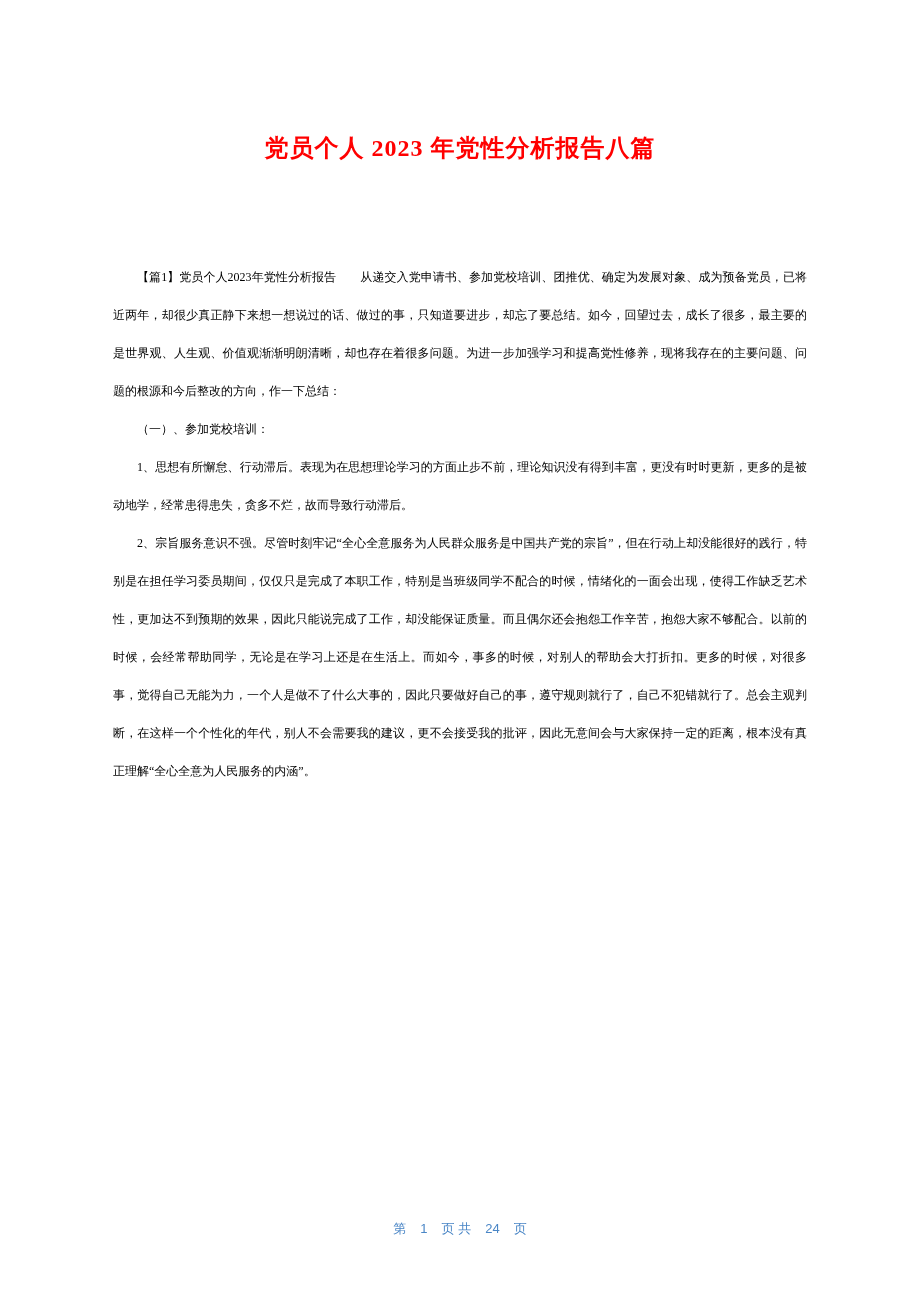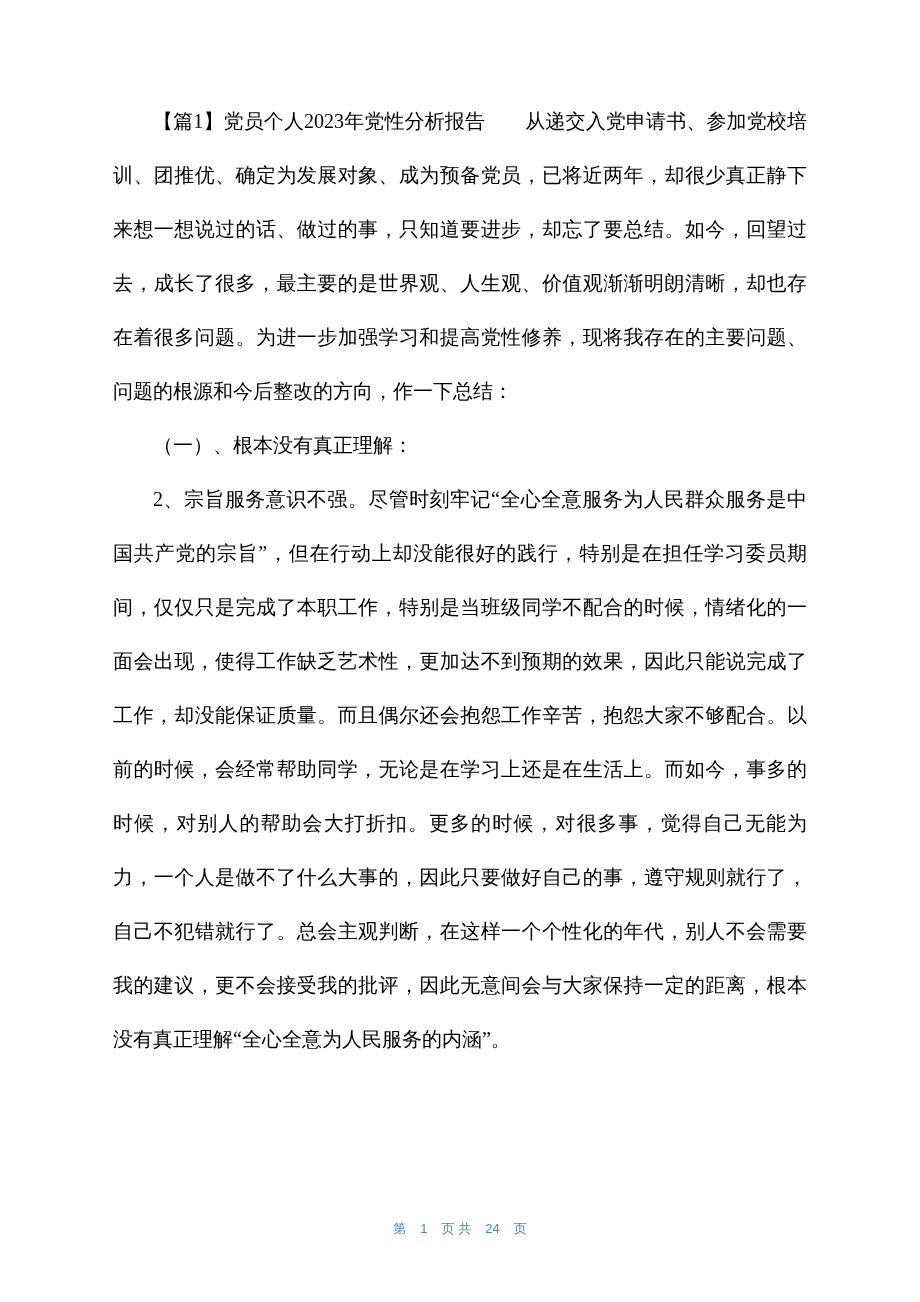--- a/index.html
+++ b/index.html
@@ -23,22 +23,22 @@
     padding-top: 132px;
     text-align: center;
     font-size: 24px;
     font-weight: bold;
     color: var(--title-color, #ff0000);
     letter-spacing: 1px;
     font-family: "Liberation Serif", "DejaVu Serif", serif;
   }
   .doc-body {
     margin: 94px 113px 0 113px;
-    font-size: 20px;
-    line-height: 54px;
+    font-size: 12px;
+    line-height: 38px;
     color: var(--body-color, #000000);
     text-align: justify;
     text-justify: inter-ideograph;
   }
   .doc-body p {
     margin: 0;
     text-indent: 2em;
   }
   .footer {
     position: absolute;
@@ -54,24 +54,26 @@
   .footer span {
     margin: 0 7px;
     display: inline-block;
   }
 </style>
 </head>
 <body>
 
 <div class="page">
 
+  <h1 class="doc-title">党员个人 2023 年党性分析报告八篇</h1>
 
   <div class="doc-body">
     <p>【篇1】党员个人2023年党性分析报告　　从递交入党申请书、参加党校培训、团推优、确定为发展对象、成为预备党员，已将近两年，却很少真正静下来想一想说过的话、做过的事，只知道要进步，却忘了要总结。如今，回望过去，成长了很多，最主要的是世界观、人生观、价值观渐渐明朗清晰，却也存在着很多问题。为进一步加强学习和提高党性修养，现将我存在的主要问题、问题的根源和今后整改的方向，作一下总结：</p>
-    <p>（一）、根本没有真正理解：</p>
+    <p>（一）、参加党校培训：</p>
+    <p>1、思想有所懈怠、行动滞后。表现为在思想理论学习的方面止步不前，理论知识没有得到丰富，更没有时时更新，更多的是被动地学，经常患得患失，贪多不烂，故而导致行动滞后。</p>
     <p>2、宗旨服务意识不强。尽管时刻牢记“全心全意服务为人民群众服务是中国共产党的宗旨”，但在行动上却没能很好的践行，特别是在担任学习委员期间，仅仅只是完成了本职工作，特别是当班级同学不配合的时候，情绪化的一面会出现，使得工作缺乏艺术性，更加达不到预期的效果，因此只能说完成了工作，却没能保证质量。而且偶尔还会抱怨工作辛苦，抱怨大家不够配合。以前的时候，会经常帮助同学，无论是在学习上还是在生活上。而如今，事多的时候，对别人的帮助会大打折扣。更多的时候，对很多事，觉得自己无能为力，一个人是做不了什么大事的，因此只要做好自己的事，遵守规则就行了，自己不犯错就行了。总会主观判断，在这样一个个性化的年代，别人不会需要我的建议，更不会接受我的批评，因此无意间会与大家保持一定的距离，根本没有真正理解“全心全意为人民服务的内涵”。</p>
   </div>
 
   <div class="footer">
     <span>第</span><span>1</span><span>页 共</span><span>24</span><span>页</span>
   </div>
 
 </div>
 
 </body></html>

